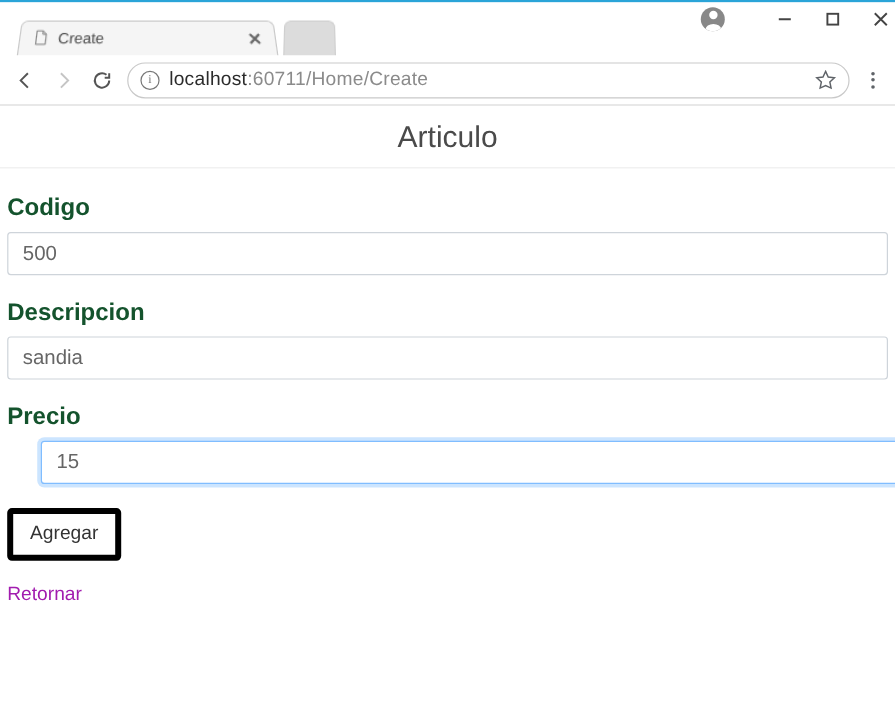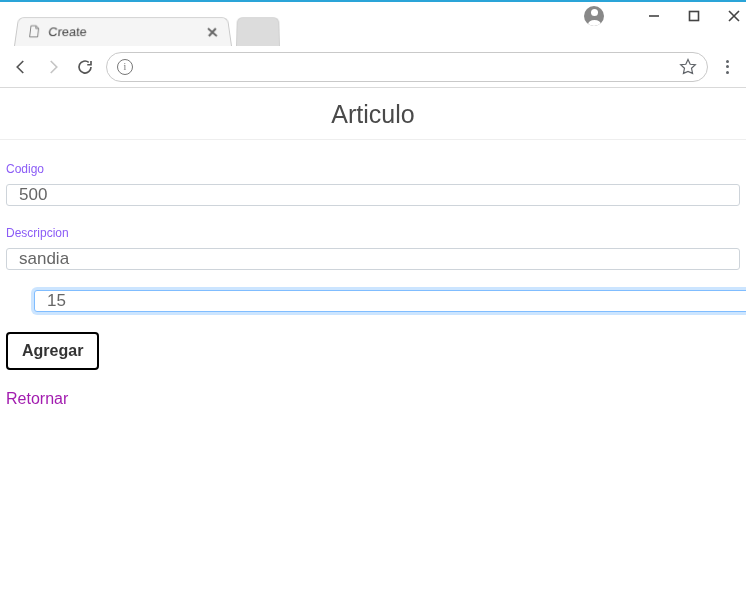--- a/index.html
+++ b/index.html
@@ -67,35 +67,35 @@
 
   
   .page { flex:1; overflow:auto; padding: 8px 6px 0 6px; }
   .page h2.heading {
     font-size: 25px; font-weight: 400; color:#4a4a4a; margin: 4px 0 10px 0; text-align: center;
   }
   .divider { border:0; border-top:1px solid #eee; margin: 0 -6px 22px -6px; }
 
   .form-group { margin-bottom: 20px; }
   .form-group label {
-    display:block; font-size:12px; font-weight:400; color:#8b5cf6; margin-bottom:8px;
+    display:block; font-size:20px; font-weight:700; color:#14532d; margin-bottom:8px;
   }
   .form-control {
-    width:100%; height:22px; border:1px solid #ced4da; border-radius:3px;
+    width:100%; height:36px; border:1px solid #ced4da; border-radius:3px;
     padding: 6px 12px; font-size:17px; color:#666; background:#fff;
   }
   .form-control.focused {
     border-color:#80bdff;
     box-shadow: 0 0 0 3px rgba(0,123,255,.20);
     margin-left: 28px;
   }
 
   .btn {
     display:inline-block; font-size:16px; color:#333; background:#fff;
-    border:2px solid #000000; border-radius:4px; padding:8px 14px; cursor:pointer;font-weight:bold;
+    border:5px solid #000000; border-radius:4px; padding:8px 14px; cursor:pointer;
   }
 
   .back-link { color:#a21caf; font-size:16px; text-decoration:none; display:inline-block; margin-top:20px; cursor:pointer; }
 </style>
 </head>
 <body>
 
 <div class="chrome-window">
 
   <div class="titlebar">
@@ -149,20 +149,23 @@
         </svg>
     </span>
     <span class="nav-btn">
       <svg viewBox="0 0 24 24">
           <path d="M20 12a8 8 0 1 1-3-6.2"></path>
           <path d="M20 4v5h-5"></path>
         </svg>
     </span>
     <div class="omnibox">
       <span class="info-icon">i</span>
+      <span class="url-text">
+        <span class="host">localhost</span><span>:60711/Home/Create</span>
+      </span>
       <span style="flex:1"></span>
       <span class="star">
         <svg viewBox="0 0 24 24">
             <path d="M12 2l2.9 6.3 6.9.7-5.1 4.7 1.4 6.8L12 17.8 5.9 20.5l1.4-6.8L2.2 9l6.9-.7z"></path>
           </svg>
       </span>
     </div>
     <div class="kebab">
       <span></span>
         <span></span>
@@ -178,20 +181,21 @@
       <label>Codigo</label>
       <input class="form-control" type="text" value="500" style="">
     </div>
 
     <div class="form-group">
       <label>Descripcion</label>
       <input class="form-control" type="text" value="sandia" style="">
     </div>
 
     <div class="form-group">
+      <label>Precio</label>
       <input class="form-control focused" type="text" value="15" style="">
     </div>
 
     <button class="btn">Agregar</button>
 
     <div>
       <a class="back-link">Retornar</a>
     </div>
   </div>
 

